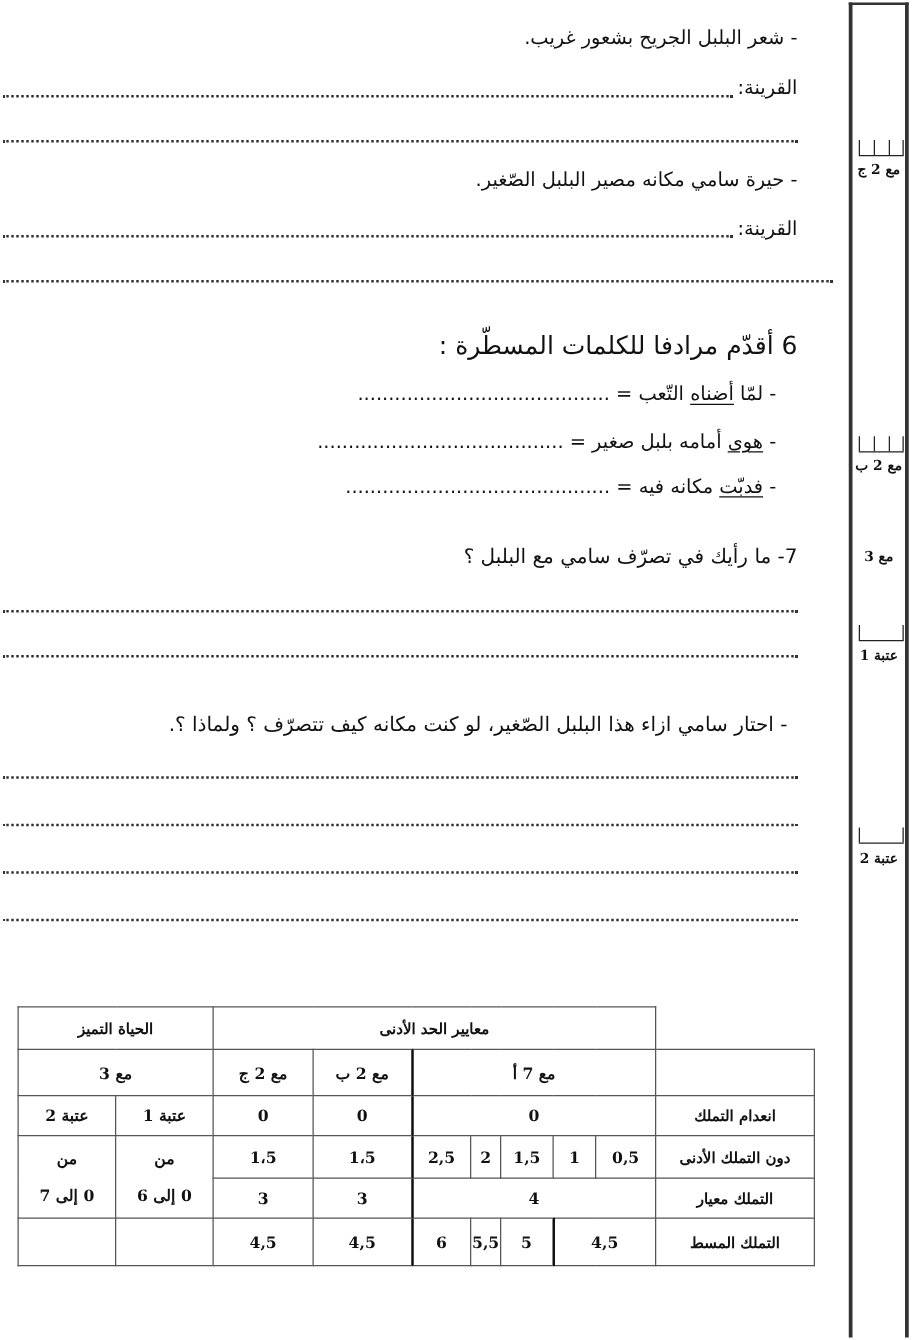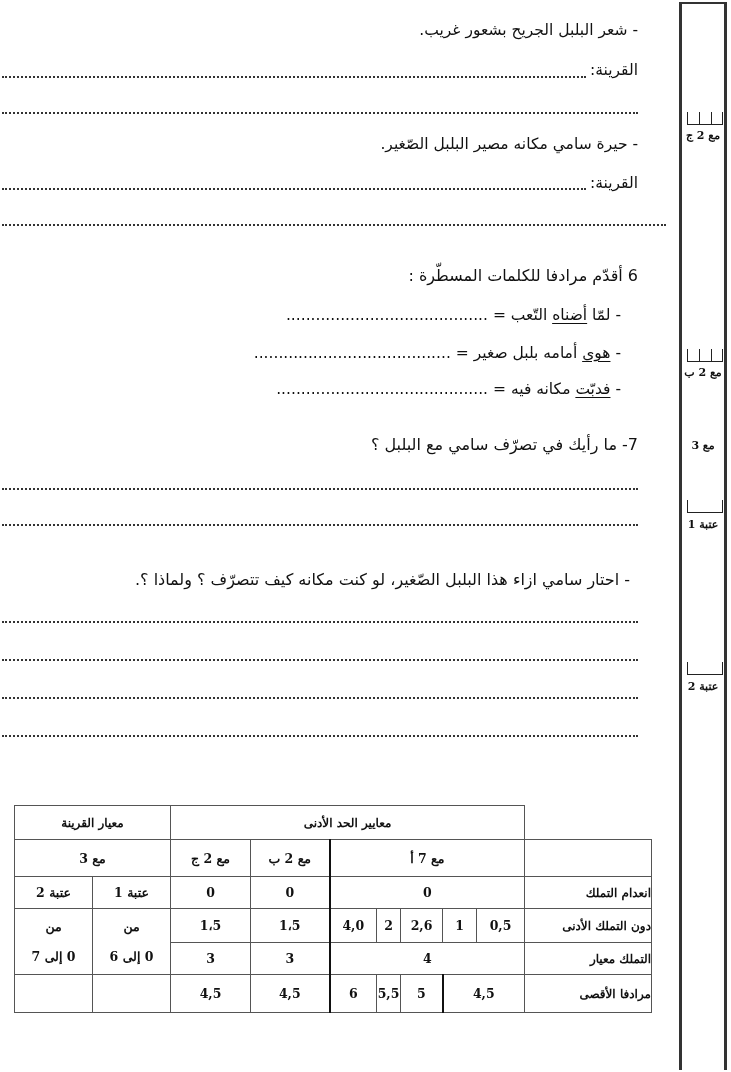--- a/index.html
+++ b/index.html
@@ -20,36 +20,36 @@
   .ticks span { position:absolute; top:0; height:12px; border-left:1.5px solid #222; }
   .mark-label { position:absolute; left:0; width:100%; text-align:center;
                 font-family:"DejaVu Serif", serif; font-size:11px; font-weight:bold; direction:rtl; }
 
   
   table.grid { position:absolute; left:14px; top:805px; border-collapse:collapse;
                font-family:"DejaVu Serif", serif; font-weight:bold; font-size:12.5px; direction:rtl; }
   table.grid td { border:1.5px solid #555; text-align:center; vertical-align:middle; padding:0; }
   table.grid td.thick-l { border-left:2.5px solid #111; }
   table.grid td.none { border:none; }
-  table.grid td.rowlabel { text-align:right; font-size:12px; }
+  table.grid td.rowlabel { text-align:center; font-size:12px; }
 </style>
 </head>
 <body>
 
 <div class="abs rtl line-text" style="right:93px; top:20px;">- شعر البلبل الجريح بشعور غريب.</div>
 <div class="abs rtl line-text" style="right:93px; top:60px;">القرينة:</div>
 <div class="dots" style="left:2px; width:584px; top:76px;"></div>
 <div class="dots" style="left:2px; width:636px; top:112px;"></div>
 
 <div class="abs rtl line-text" style="right:93px; top:134px;">- حيرة سامي مكانه مصير البلبل الصّغير.</div>
 <div class="abs rtl line-text" style="right:93px; top:173px;">القرينة:</div>
 <div class="dots" style="left:2px; width:584px; top:188px;"></div>
 <div class="dots" style="left:2px; width:664px; top:224px;"></div>
 
-<div class="abs rtl line-text" style="right:93px; top:266px; font-size:16px;">6 أقدّم مرادفا للكلمات المسطّرة :</div>
+<div class="abs rtl line-text" style="right:93px; top:266px; font-size:20px;">6 أقدّم مرادفا للكلمات المسطّرة :</div>
 
 <div class="abs rtl line-text" style="right:110px; top:305px;">
   <span>- لمّا </span><u>أضناه</u><span> التّعب = </span><span>.........................................</span>
 </div>
 <div class="abs rtl line-text" style="right:110px; top:343px;margin-left:17px;">
   <span>- </span><u>هوى</u><span> أمامه بلبل صغير = </span><span>........................................</span>
 </div>
 <div class="abs rtl line-text" style="right:110px; top:379px;">
   <span>- </span><u>فدبّت</u><span> مكانه فيه = </span><span>...........................................</span>
 </div>
@@ -108,21 +108,21 @@
     <col style="width:79px">
     <col style="width:80px">
     <col style="width:78px">
     <col style="width:78px">
   </colgroup>
 
   <tbody>
       <tr style="height:34px;">
     <td class="none"></td>
     <td colspan="7" style="font-size:12px;">معايير الحد الأدنى</td>
-    <td colspan="2" style="font-size:12px;">معيار القرينة</td>
+    <td colspan="2" style="font-size:12px;">الحياة التميز</td>
   </tr>
 
   <tr style="height:37px;">
     <td></td>
     <td colspan="5" class="thick-l">مع 7 أ</td>
     <td>مع 2 ب</td>
     <td>مع 2 ج</td>
     <td colspan="2">مع 3</td>
   </tr>
 
@@ -132,44 +132,44 @@
     <td>0</td>
     <td>0</td>
     <td>عتبة 1</td>
     <td>عتبة 2</td>
   </tr>
 
   <tr style="height:34px;">
     <td class="rowlabel">دون التملك الأدنى</td>
     <td>0,5</td>
     <td>1</td>
-    <td>2,6</td>
+    <td>1,5</td>
     <td>2</td>
-    <td class="thick-l">4,0</td>
+    <td class="thick-l">2,5</td>
     <td>1،5</td>
     <td>1،5</td>
     <td rowspan="2" style="line-height:30px;">
       <div>من</div>
       <div>0 إلى 6</div>
     </td>
     <td rowspan="2" style="line-height:30px;">
       <div>من</div>
       <div>0 إلى 7</div>
     </td>
   </tr>
 
   <tr style="height:32px;">
     <td class="rowlabel">التملك معيار</td>
     <td colspan="5" class="thick-l">4</td>
     <td>3</td>
     <td>3</td>
   </tr>
 
   <tr style="height:38px;">
-    <td class="rowlabel">مرادفا الأقصى</td>
+    <td class="rowlabel">التملك المسط</td>
     <td colspan="2" style="border-left:2.5px solid #111;">4,5</td>
     <td>5</td>
     <td colspan="1">5,5</td>
     <td class="thick-l">6</td>
     <td>4,5</td>
     <td>4,5</td>
     <td></td>
     <td></td>
   </tr>
 </tbody>

